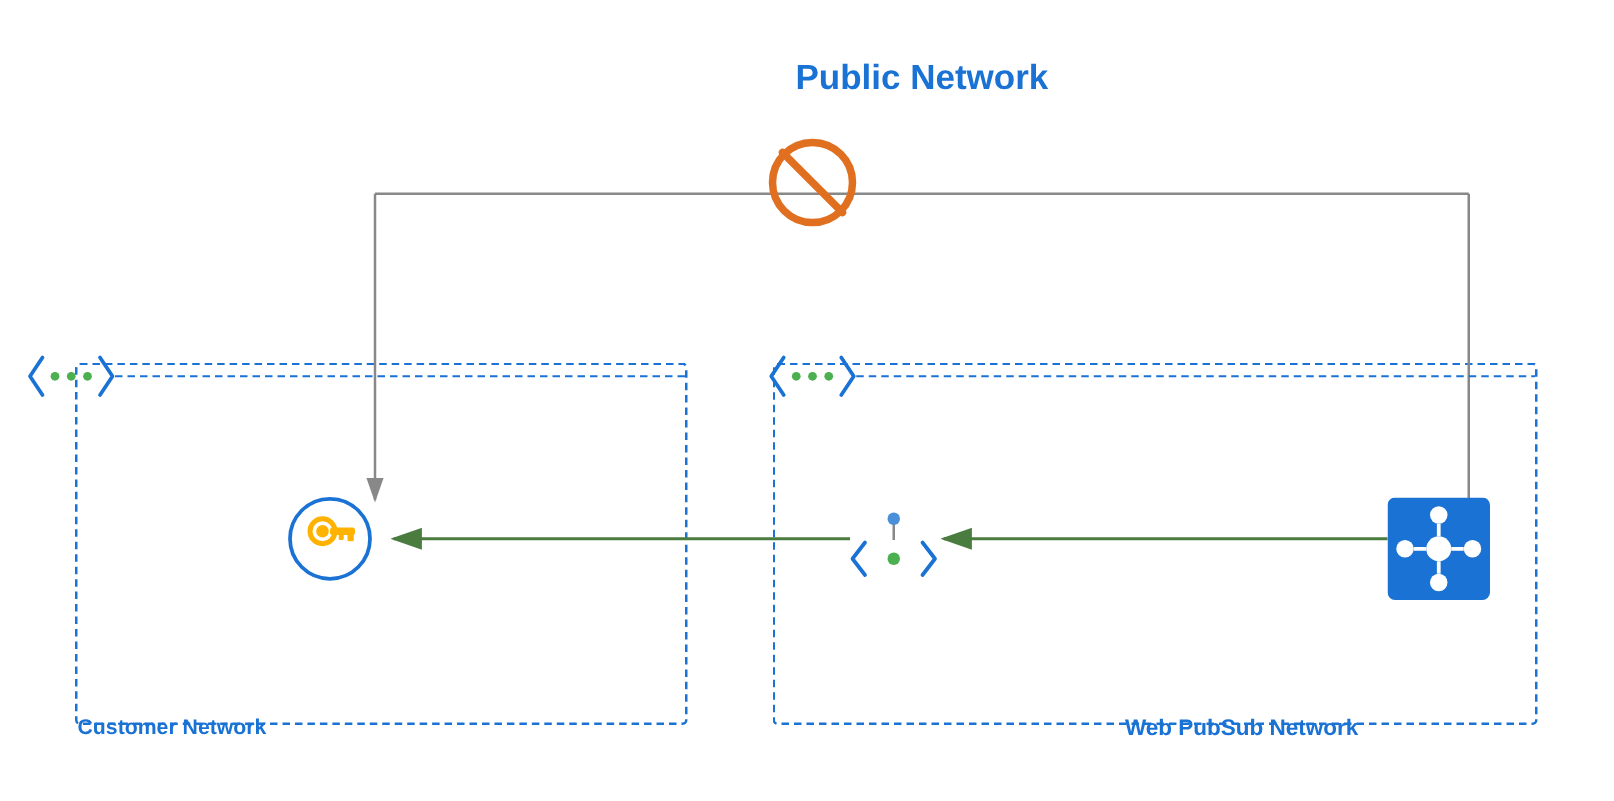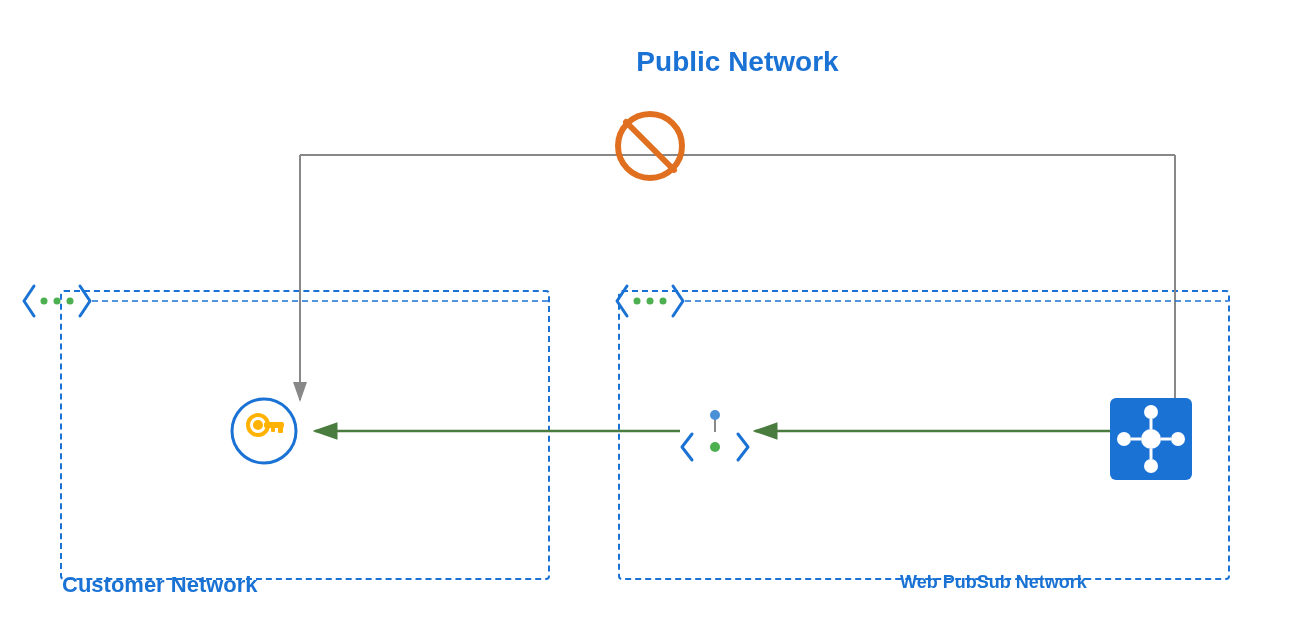--- a/index.html
+++ b/index.html
@@ -25,21 +25,21 @@
       text-align: center;
       font-size: 28px;
       font-weight: 700;
       color: #1a73d4;
     }
     
     .customer-network-label {
       position: absolute;
       top: 572px;
       left: 62px;
-      font-size: 22px;
+      font-size: 17px;
       font-weight: 700;
       color: #1a73d4;
     }
     
     .webpubsub-network-label {
       position: absolute;
       top: 572px;
       left: 900px;
       font-size: 18px;
       font-weight: 700;

